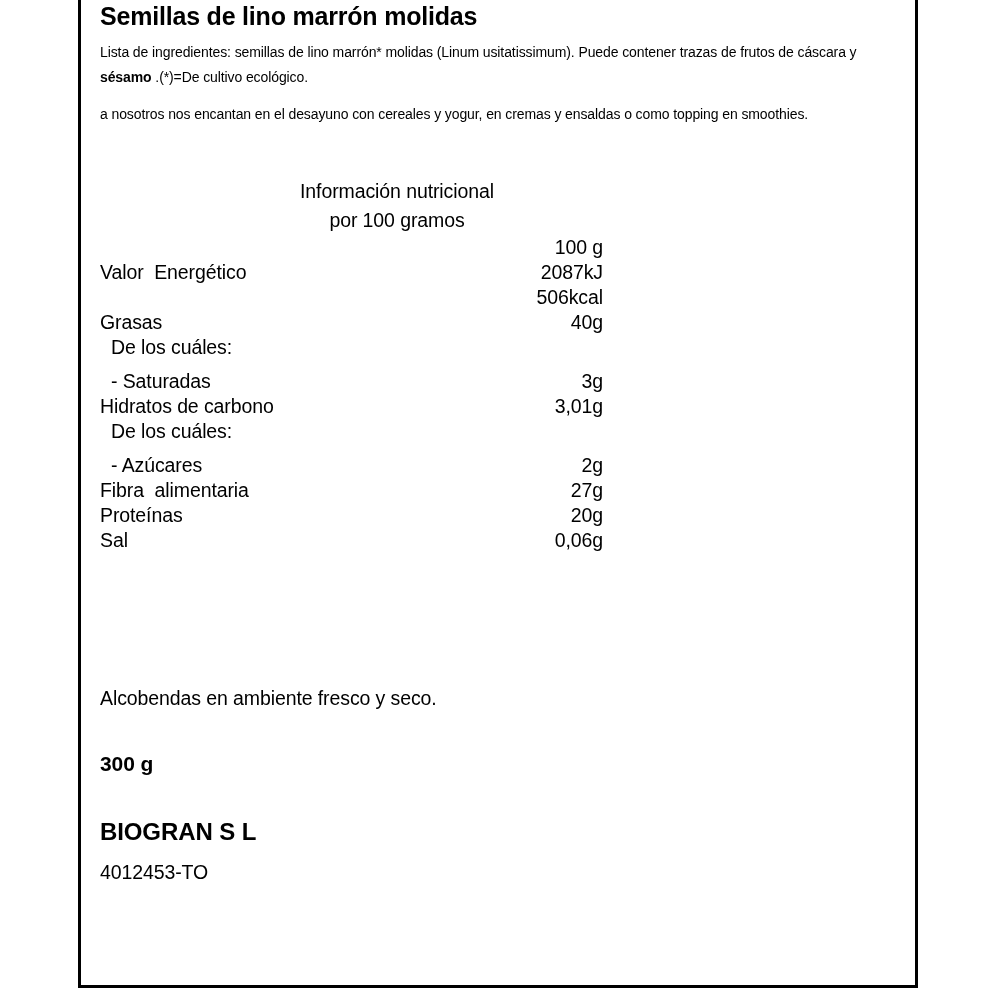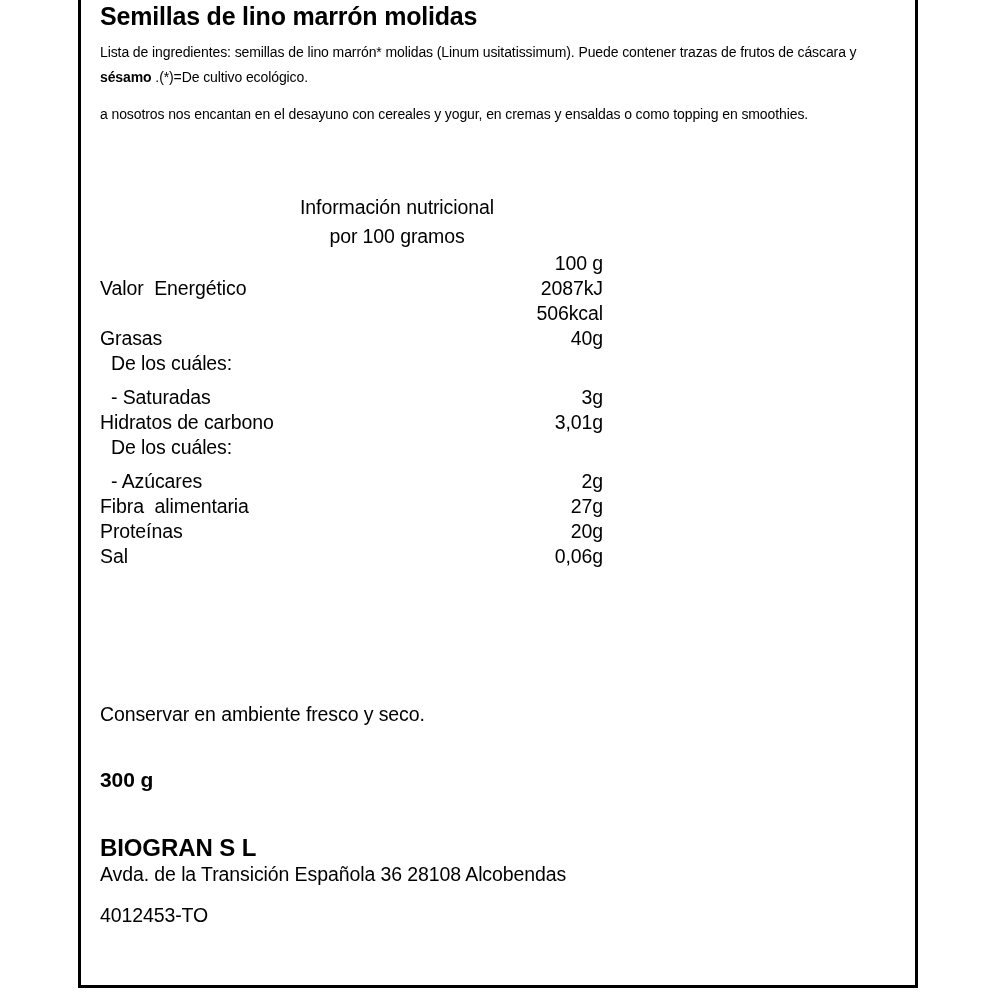--- a/index.html
+++ b/index.html
@@ -52,21 +52,21 @@
   }
   .desc-para + .desc-para {
     margin-top: 11px;
   }
   .bold-inline {
     font-weight: bold;
   }
 
   
   .nutri-header {
-    margin-top: 66px;
+    margin-top: 50px;
     text-align: center;
     font-size: 19.5px;
     line-height: 29px;
     letter-spacing: -0.1px;
     padding-right: 196px;
   }
 
   
   .nutri-table {
     width: 503px;
@@ -190,21 +190,20 @@
             <td class="val">20g</td>
           </tr>
           <tr>
             <td class="lbl">Sal</td>
             <td class="val">0,06g</td>
           </tr>
         </tbody>
     </table>
 
     <div class="footer-block">
-      <p class="storage-line">Conservar en ambiente fresco y seco.</p>
+      <p class="storage-line">Alcobendas en ambiente fresco y seco.</p>
       <p class="net-weight">300 g</p>
       <p class="company-name">BIOGRAN  S L</p>
-      <p class="company-addr">Avda. de la Transición Española 36 28108 Alcobendas</p>
       <p class="company-code">4012453-TO</p>
     </div>
 
   </div>
 </div>
 
 </body></html>

